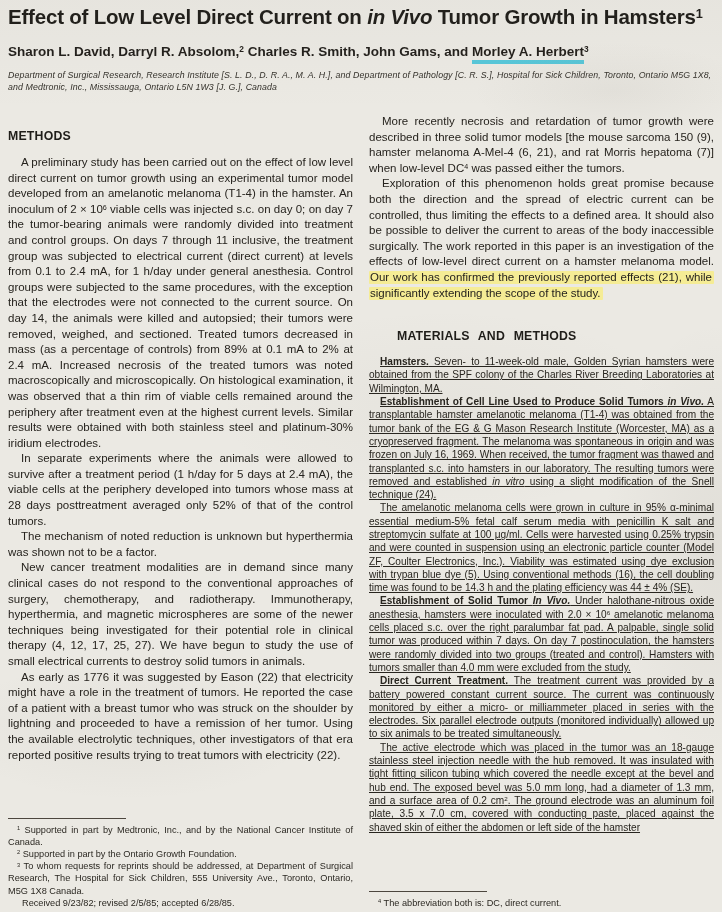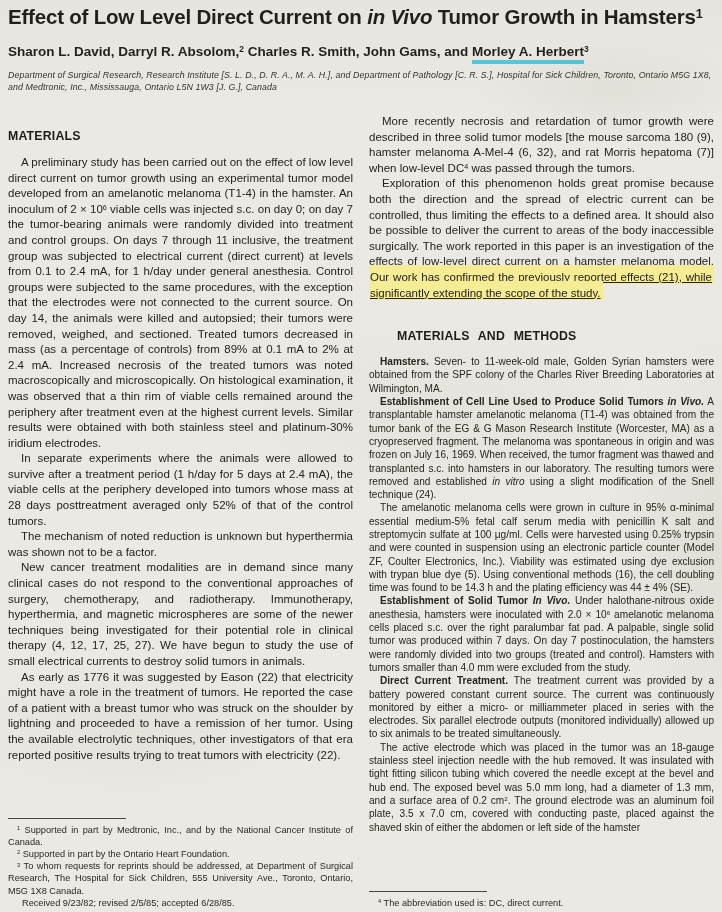--- a/index.html
+++ b/index.html
@@ -76,20 +76,21 @@
     text-indent: 13px;
     margin: 0;
     color: #26231e;
   }
   .methods-par {
     font-size: 10.1px; line-height: 13.3px;
     text-align: justify;
     text-indent: 11px;
     margin: 0;
     color: #28251f;
+    text-decoration: underline;
   }
   .first-par { margin-top: 14px; }
   .foot-rule {
     border: none; border-top: 1.8px solid #4c463e;
     width: 118px; margin: 0 0 5px 0;
   }
   .footnote {
     font-size: 9.2px; line-height: 12.2px;
     text-align: justify;
     text-indent: 9px;
@@ -102,25 +103,24 @@
     font-size: 62%;
     line-height: 0;
     position: relative;
     top: -0.45em;
     vertical-align: baseline;
   }
   .b { font-weight: bold; }
   .i { font-style: italic; }
   .hl {
     background: var(--highlight, #f6ed96);
-    padding: 6px 2px 1px 1px;
+    padding: 0 2px 1px 1px;
     box-decoration-break: clone;
     -webkit-box-decoration-break: clone;
     border-radius: 1px;
-    text-decoration: underline;
   }
   .cyu {
     border-bottom: 4px solid var(--underline, #58c7d8);
     padding-bottom: 1px;
   }
 </style>
 </head>
 <body>
 
 <div class="page">
@@ -128,48 +128,48 @@
   <h1 class="title"><span>Effect of Low Level Direct Current on </span><span class="i">in Vivo</span><span> Tumor Growth in Hamsters</span><sup>1</sup></h1>
 
   <div class="authors"><span>Sharon L. David, Darryl R. Absolom,</span><sup>2</sup><span> Charles R. Smith, John Gams, and </span><span class="cyu">Morley A. Herbert</span><sup>3</sup></div>
 
   <div class="affiliation">Department of Surgical Research, Research Institute [S. L. D., D. R. A., M. A. H.], and Department of Pathology [C. R. S.], Hospital for Sick Children, Toronto, Ontario M5G 1X8, and Medtronic, Inc., Mississauga, Ontario L5N 1W3 [J. G.], Canada</div>
 
   <div class="columns">
 
     <div class="col">
       <div class="col-main">
-        <div class="section-heading first">MATERIALS</div>
+        <div class="section-heading first">METHODS</div>
         <p class="body-par"><span>A preliminary study has been carried out on the effect of low level direct current on tumor growth using an experimental tumor model developed from an amelanotic melanoma (T1-4) in the hamster. An inoculum of 2 × 10</span><sup>6</sup><span> viable cells was injected s.c. on day 0; on day 7 the tumor-bearing animals were randomly divided into treatment and control groups. On days 7 through 11 inclusive, the treatment group was subjected to electrical current (direct current) at levels from 0.1 to 2.4 mA, for 1 h/day under general anesthesia. Control groups were subjected to the same procedures, with the exception that the electrodes were not connected to the current source. On day 14, the animals were killed and autopsied; their tumors were removed, weighed, and sectioned. Treated tumors decreased in mass (as a percentage of controls) from 89% at 0.1 mA to 2% at 2.4 mA. Increased necrosis of the treated tumors was noted macroscopically and microscopically. On histological examination, it was observed that a thin rim of viable cells remained around the periphery after treatment even at the highest current levels. Similar results were obtained with both stainless steel and platinum-30% iridium electrodes.</span></p>
         <p class="body-par"><span>In separate experiments where the animals were allowed to survive after a treatment period (1 h/day for 5 days at 2.4 mA), the viable cells at the periphery developed into tumors whose mass at 28 days posttreatment averaged only 52% of that of the control tumors.</span></p>
         <p class="body-par"><span>The mechanism of noted reduction is unknown but hyperthermia was shown not to be a factor.</span></p>
         <p class="body-par"><span>New cancer treatment modalities are in demand since many clinical cases do not respond to the conventional approaches of surgery, chemotherapy, and radiotherapy. Immunotherapy, hyperthermia, and magnetic microspheres are some of the newer techniques being investigated for their potential role in clinical therapy (4, 12, 17, 25, 27). We have begun to study the use of small electrical currents to destroy solid tumors in animals.</span></p>
         <p class="body-par"><span>As early as 1776 it was suggested by Eason (22) that electricity might have a role in the treatment of tumors. He reported the case of a patient with a breast tumor who was struck on the shoulder by lightning and proceeded to have a remission of her tumor. Using the available electrolytic techniques, other investigators of that era reported positive results trying to treat tumors with electricity (22).</span></p>
       </div>
       <div class="col-foot">
         <hr class="foot-rule">
         <p class="footnote"><sup>1</sup><span> Supported in part by Medtronic, Inc., and by the National Cancer Institute of Canada.</span></p>
-        <p class="footnote"><sup>2</sup><span> Supported in part by the Ontario Heart Foundation.</span></p>
+        <p class="footnote"><sup>2</sup><span> Supported in part by the Ontario Growth Foundation.</span></p>
         <p class="footnote"><sup>3</sup><span> To whom requests for reprints should be addressed, at Department of Surgical Research, The Hospital for Sick Children, 555 University Ave., Toronto, Ontario, M5G 1X8 Canada.</span></p>
         <p class="footnote received"><span>Received 9/23/82; revised 2/5/85; accepted 6/28/85.</span></p>
       </div>
     </div>
 
     <div class="col">
       <div class="col-main">
-        <p class="body-par first-par"><span>More recently necrosis and retardation of tumor growth were described in three solid tumor models [the mouse sarcoma 180 (9), hamster melanoma A-Mel-4 (6, 32), and rat Morris hepatoma (7)] when low-level DC</span><sup>4</sup><span> was passed through the tumors.</span></p>
+        <p class="body-par first-par"><span>More recently necrosis and retardation of tumor growth were described in three solid tumor models [the mouse sarcoma 150 (9), hamster melanoma A-Mel-4 (6, 21), and rat Morris hepatoma (7)] when low-level DC</span><sup>4</sup><span> was passed either the tumors.</span></p>
         <p class="body-par"><span>Exploration of this phenomenon holds great promise because both the direction and the spread of electric current can be controlled, thus limiting the effects to a defined area. It should also be possible to deliver the current to areas of the body inaccessible surgically. The work reported in this paper is an investigation of the effects of low-level direct current on a hamster melanoma model. </span><span class="hl">Our work has confirmed the previously reported effects (21), while significantly extending the scope of the study.</span></p>
         <div class="section-heading spread">MATERIALS AND METHODS</div>
         <p class="methods-par"><span class="b">Hamsters.</span><span> Seven- to 11-week-old male, Golden Syrian hamsters were obtained from the SPF colony of the Charles River Breeding Laboratories at Wilmington, MA.</span></p>
         <p class="methods-par"><span class="b">Establishment of Cell Line Used to Produce Solid Tumors </span><span class="b i">in Vivo.</span><span> A transplantable hamster amelanotic melanoma (T1-4) was obtained from the tumor bank of the EG &amp; G Mason Research Institute (Worcester, MA) as a cryopreserved fragment. The melanoma was spontaneous in origin and was frozen on July 16, 1969. When received, the tumor fragment was thawed and transplanted s.c. into hamsters in our laboratory. The resulting tumors were removed and established </span><span class="i">in vitro</span><span> using a slight modification of the Snell technique (24).</span></p>
         <p class="methods-par"><span>The amelanotic melanoma cells were grown in culture in 95% α-minimal essential medium-5% fetal calf serum media with penicillin K salt and streptomycin sulfate at 100 μg/ml. Cells were harvested using 0.25% trypsin and were counted in suspension using an electronic particle counter (Model ZF, Coulter Electronics, Inc.). Viability was estimated using dye exclusion with trypan blue dye (5). Using conventional methods (16), the cell doubling time was found to be 14.3 h and the plating efficiency was 44 ± 4% (SE).</span></p>
         <p class="methods-par"><span class="b">Establishment of Solid Tumor </span><span class="b i">In Vivo.</span><span> Under halothane-nitrous oxide anesthesia, hamsters were inoculated with 2.0 × 10</span><sup>6</sup><span> amelanotic melanoma cells placed s.c. over the right paralumbar fat pad. A palpable, single solid tumor was produced within 7 days. On day 7 postinoculation, the hamsters were randomly divided into two groups (treated and control). Hamsters with tumors smaller than 4.0 mm were excluded from the study.</span></p>
         <p class="methods-par"><span class="b">Direct Current Treatment.</span><span> The treatment current was provided by a battery powered constant current source. The current was continuously monitored by either a micro- or milliammeter placed in series with the electrodes. Six parallel electrode outputs (monitored individually) allowed up to six animals to be treated simultaneously.</span></p>
         <p class="methods-par"><span>The active electrode which was placed in the tumor was an 18-gauge stainless steel injection needle with the hub removed. It was insulated with tight fitting silicon tubing which covered the needle except at the bevel and hub end. The exposed bevel was 5.0 mm long, had a diameter of 1.3 mm, and a surface area of 0.2 cm</span><sup>2</sup><span>. The ground electrode was an aluminum foil plate, 3.5 x 7.0 cm, covered with conducting paste, placed against the shaved skin of either the abdomen or left side of the hamster</span></p>
       </div>
       <div class="col-foot">
         <hr class="foot-rule">
-        <p class="footnote"><sup>4</sup><span> The abbreviation used is: DC, direct current.</span></p>
+        <p class="footnote"><sup>4</sup><span> The abbreviation both is: DC, direct current.</span></p>
       </div>
     </div>
 
   </div>
 </div>
 
 </body></html>

